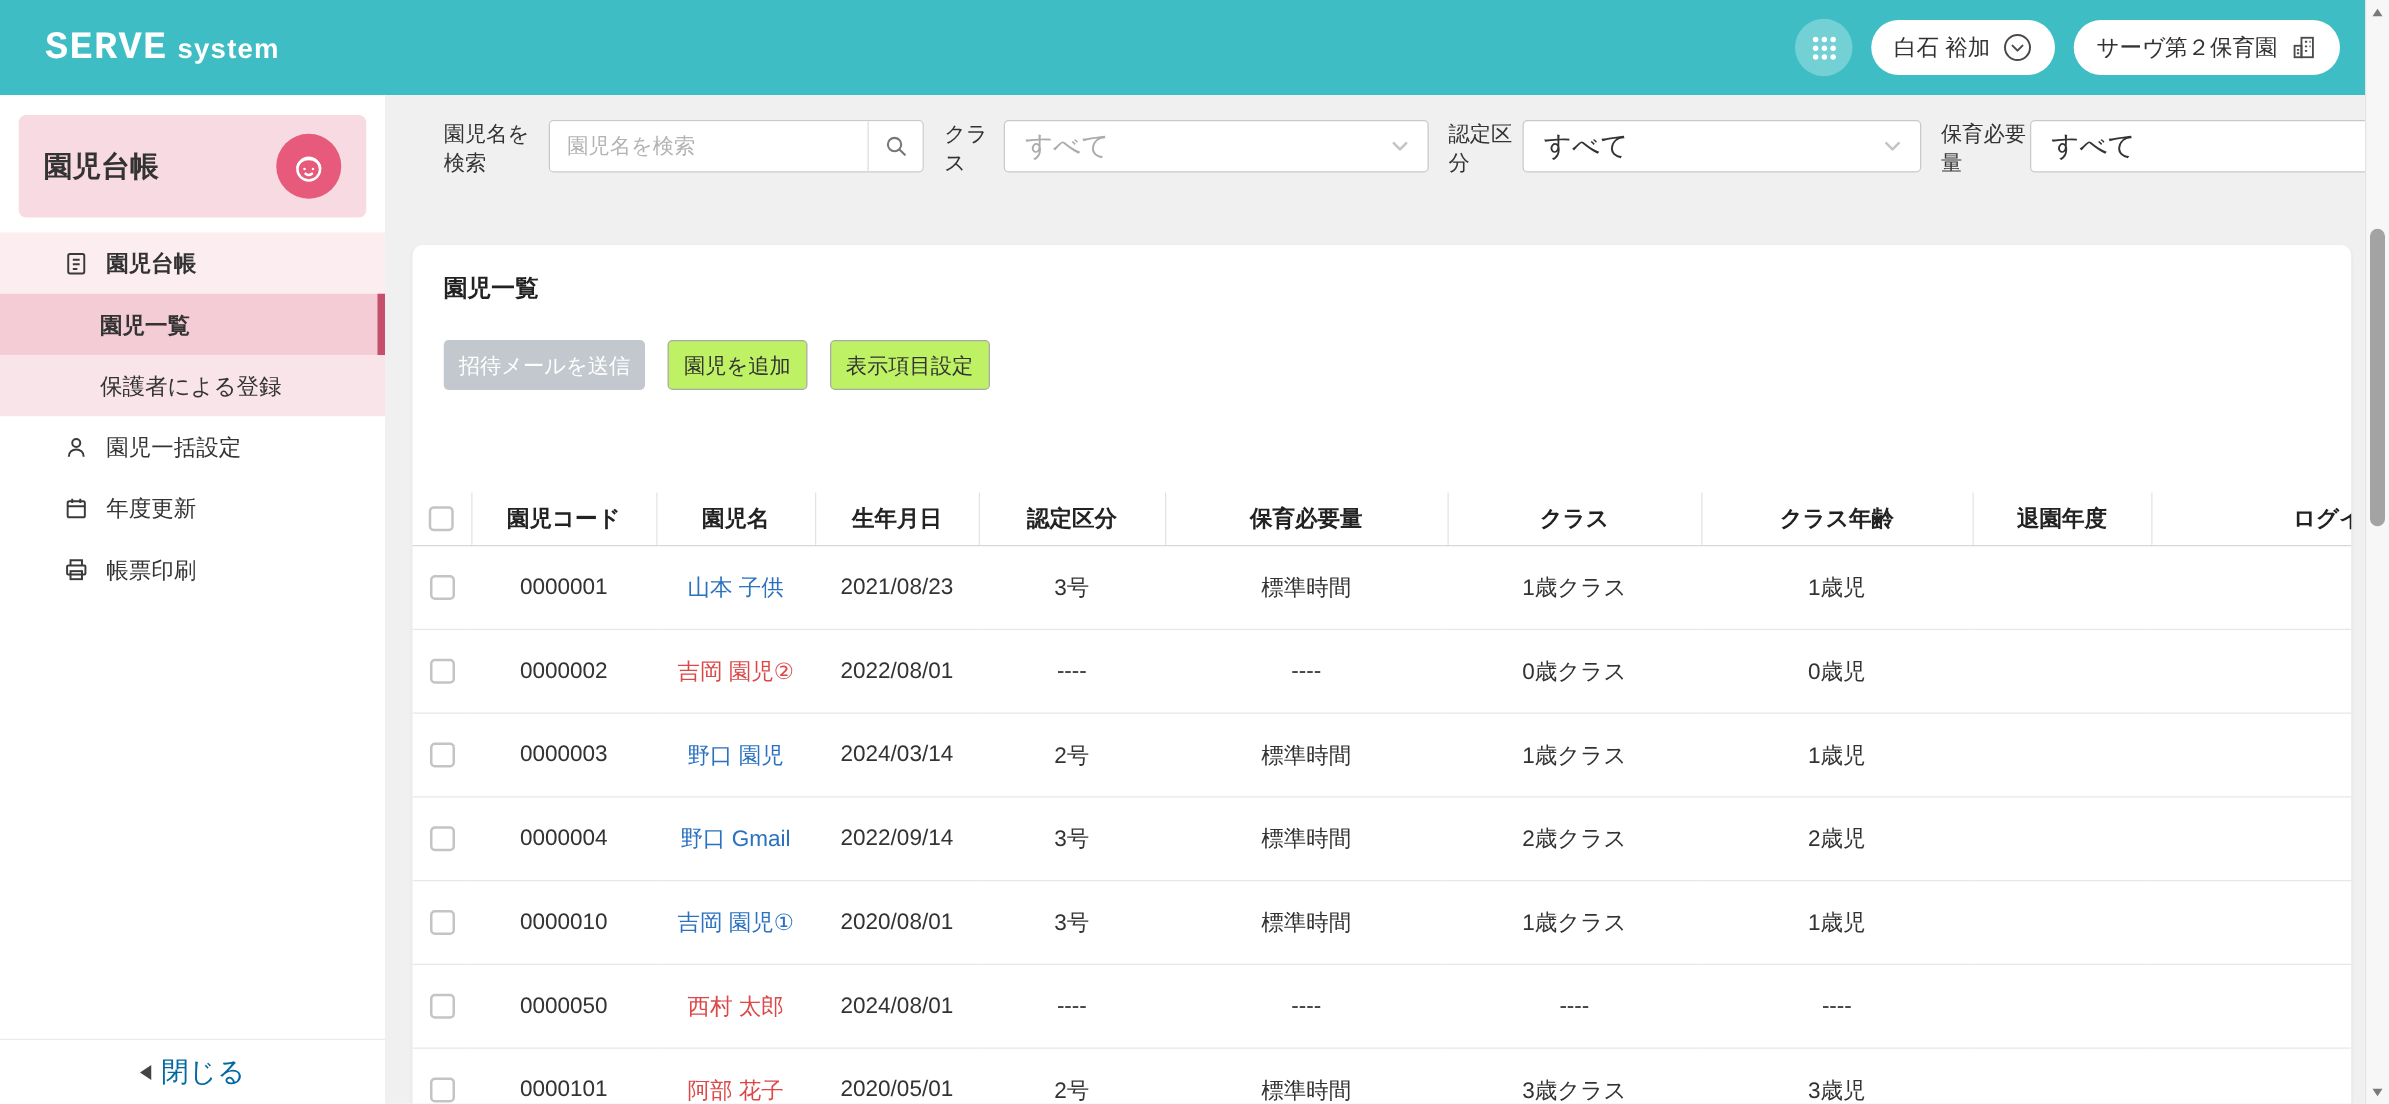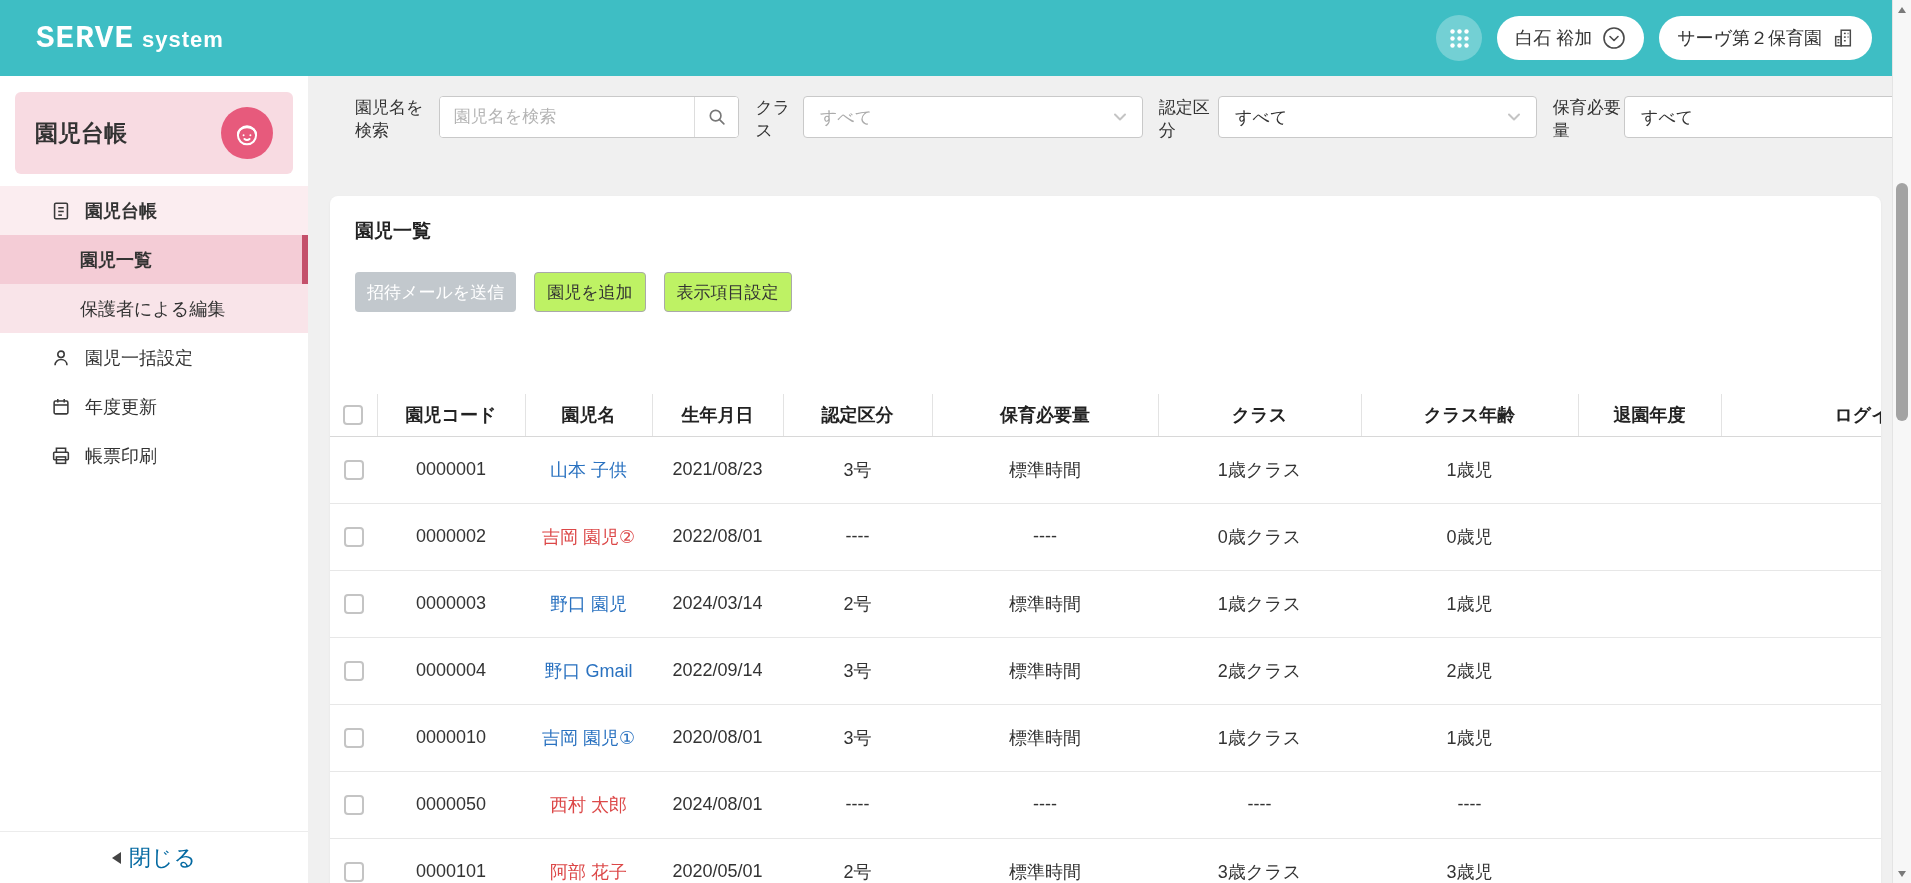--- a/index.html
+++ b/index.html
@@ -82,21 +82,21 @@
     font-family: "Liberation Sans", "DejaVu Sans", sans-serif; color: #333;
   }
   .search-box input::placeholder { color: #B3B3B3; }
   .search-btn {
     width: 44px; height: 100%; display: flex; align-items: center; justify-content: center;
     border-left: 1px solid #DDDDDD; cursor: pointer; background: #fff;
   }
   .select {
     height: 42px; background: #fff; border: 1px solid #C9C9C9; border-radius: 4px;
     display: flex; align-items: center; justify-content: space-between;
-    padding: 0 14px 0 16px; font-size: 17px; cursor: pointer;
+    padding: 0 14px 0 16px; font-size: 22px; cursor: pointer;
   }
   .select.w370 { width: 370px; }
   .select.w361 { width: 361px; }
   .select.w367 { width: 367px; }
   .select .val { color: #333; }
   .select .val.muted { color: #ABABAB; }
 
   
   .card {
     position: absolute; left: 22px; top: 120px; width: 1551px; height: 780px;
@@ -227,21 +227,21 @@
               <line x1="9" y1="12.5" x2="15" y2="12.5"></line>
               <line x1="9" y1="16.5" x2="13" y2="16.5"></line>
           </svg>
         </span>
         <span>園児台帳</span>
       </div>
       <div class="menu-item child active">
         <span>園児一覧</span>
       </div>
       <div class="menu-item child">
-        <span>保護者による編集</span>
+        <span>保護者による登録</span>
       </div>
       <div class="menu-item">
         <span class="mi-icon">
           <svg width="22" height="22" viewBox="0 0 24 24" fill="none" stroke="#3A3A3A" stroke-width="1.7">
             <circle cx="12" cy="8" r="3.5"></circle>
             <path d="M5.5 20 c0-4 3-6.3 6.5-6.3 s6.5 2.3 6.5 6.3"></path>
           </svg>
         </span>
         <span>園児一括設定</span>
       </div>

